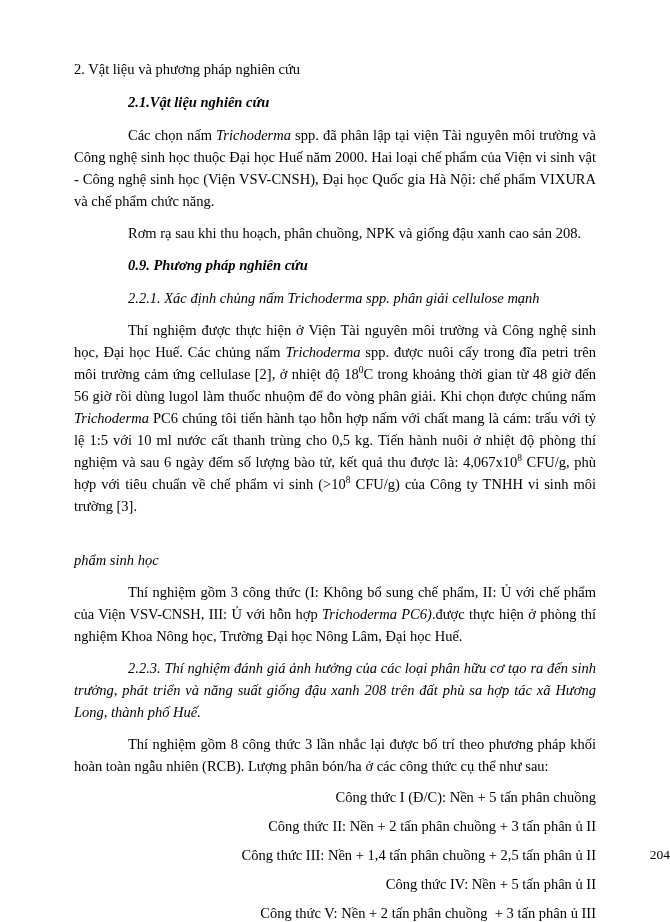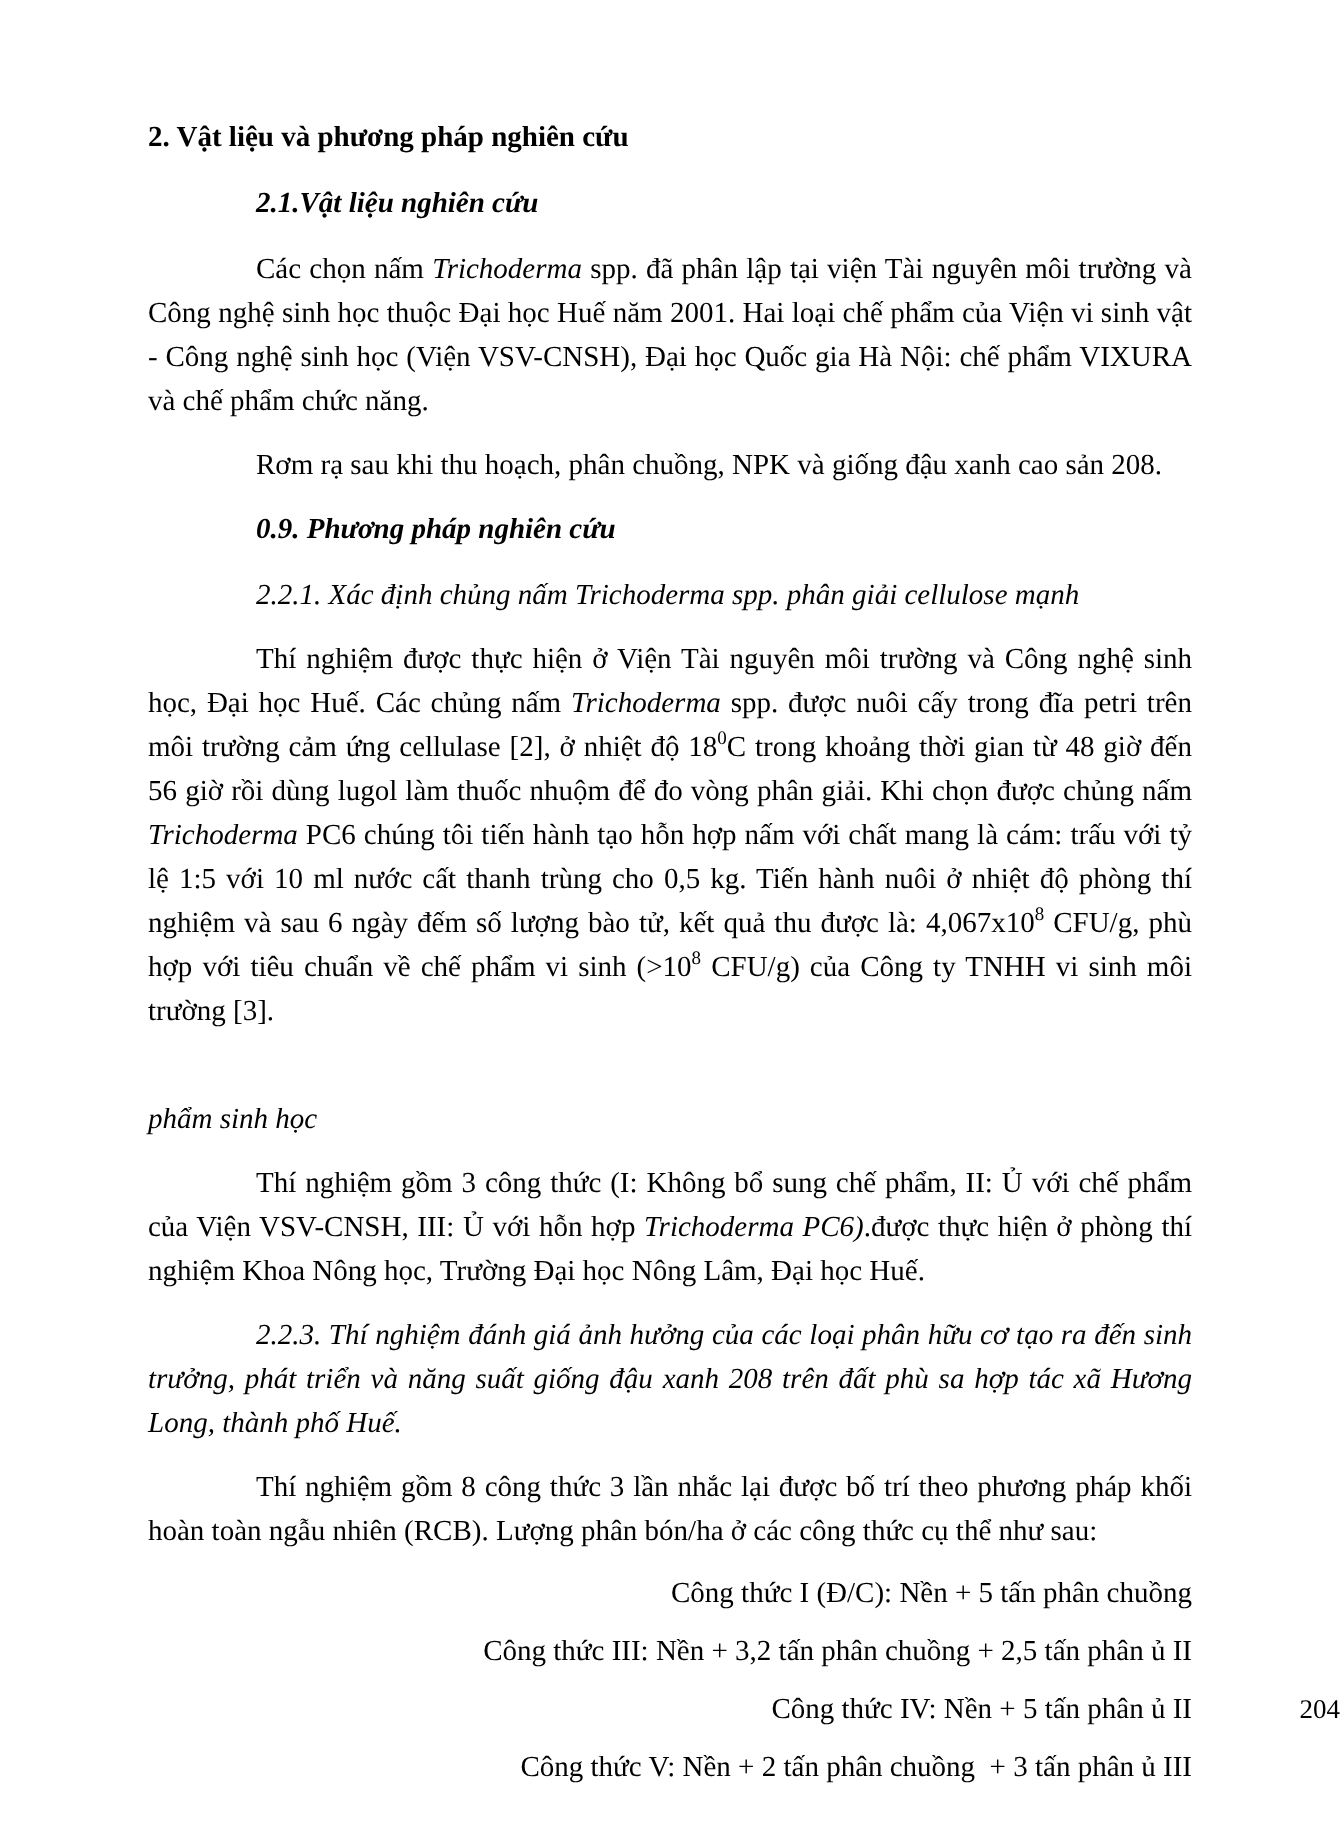--- a/index.html
+++ b/index.html
@@ -23,21 +23,21 @@
     background: #ffffff;
   }
   .content {
     position: absolute;
     left: 74px;
     top: 58px;
     width: 522px;
   }
   .h-main {
     font-size: 14.5px;
-    font-weight: bold;
+    font-weight: normal;
     line-height: 22px;
     margin: 0 0 11px 0;
     text-align: left;
   }
   .h-sub {
     font-size: 14.5px;
     font-weight: bold;
     font-style: italic;
     line-height: 22px;
     margin: 0 0 11px 0;
@@ -94,41 +94,42 @@
 </head>
 <body>
 
 <div class="page">
   <div class="content">
 
     <h2 class="h-main">2. Vật liệu và phương pháp nghiên cứu</h2>
 
     <h3 class="h-sub">2.1.Vật liệu nghiên cứu</h3>
 
-    <p class="body"><span>Các chọn nấm </span><span class="italic">Trichoderma</span><span> spp. đã phân lập tại viện Tài nguyên môi trường và Công nghệ sinh học thuộc Đại học Huế năm 2001. Hai loại chế phẩm của Viện vi sinh vật - Công nghệ sinh học (Viện VSV-CNSH), Đại học Quốc gia Hà Nội: chế phẩm VIXURA và chế phẩm chức năng.</span></p>
+    <p class="body"><span>Các chọn nấm </span><span class="italic">Trichoderma</span><span> spp. đã phân lập tại viện Tài nguyên môi trường và Công nghệ sinh học thuộc Đại học Huế năm 2000. Hai loại chế phẩm của Viện vi sinh vật - Công nghệ sinh học (Viện VSV-CNSH), Đại học Quốc gia Hà Nội: chế phẩm VIXURA và chế phẩm chức năng.</span></p>
 
     <p class="body">Rơm rạ sau khi thu hoạch, phân chuồng, NPK và giống đậu xanh cao sản 208.</p>
 
     <h3 class="h-sub">0.9. Phương pháp nghiên cứu</h3>
 
     <div class="h-sub3">2.2.1. Xác định chủng nấm Trichoderma spp. phân giải cellulose mạnh</div>
 
     <p class="body"><span>Thí nghiệm được thực hiện ở Viện Tài nguyên môi trường và Công nghệ sinh học, Đại học Huế. Các chủng nấm </span><span class="italic">Trichoderma</span><span> spp. được nuôi cấy trong đĩa petri trên môi trường cảm ứng cellulase [2], ở nhiệt độ 18</span><sup>0</sup><span>C trong khoảng thời gian từ  48 giờ đến 56 giờ rồi dùng lugol làm thuốc nhuộm để đo vòng phân giải. Khi chọn được chủng nấm </span><span class="italic">Trichoderma</span><span> PC6 chúng tôi tiến hành tạo hỗn hợp nấm với chất mang là cám: trấu với tỷ lệ 1:5 với 10 ml nước cất thanh trùng cho 0,5 kg. Tiến hành nuôi ở nhiệt độ phòng thí nghiệm và sau 6 ngày đếm số lượng bào tử, kết quả thu được là: 4,067x10</span><sup>8</sup><span> CFU/g, phù hợp với tiêu chuẩn về chế phẩm vi sinh (&gt;10</span><sup>8</sup><span> CFU/g) của Công ty TNHH vi sinh môi trường [3].</span></p>
 
     <div class="h-sub3"><br><span>phẩm sinh học</span></div>
 
     <p class="body"><span>Thí nghiệm gồm 3 công thức (I: Không bổ sung chế phẩm, II: Ủ với chế phẩm của Viện VSV-CNSH, III: Ủ với hỗn hợp </span><span class="italic">Trichoderma</span><span class="italic"> PC6)</span><span>.được thực hiện ở phòng thí nghiệm Khoa Nông học, Trường Đại học Nông Lâm, Đại học Huế.</span></p>
 
     <div class="h-sub3">2.2.3. Thí nghiệm đánh giá ảnh hưởng của các loại phân hữu cơ tạo ra đến sinh trưởng, phát triển và năng suất giống đậu xanh 208 trên đất phù sa hợp tác xã Hương Long, thành phố Huế.</div>
 
     <p class="body tight">Thí nghiệm gồm 8 công thức 3 lần nhắc lại được bố trí theo phương pháp khối hoàn toàn ngẫu nhiên (RCB). Lượng phân bón/ha ở các công thức cụ thể như sau:</p>
 
     <ul class="list">
       <li>Công thức I (Đ/C): Nền + 5 tấn phân chuồng</li>
-      <li>Công thức III: Nền + 3,2 tấn phân chuồng + 2,5 tấn phân ủ II</li>
+      <li>Công thức II: Nền + 2 tấn phân chuồng + 3 tấn phân ủ II</li>
+      <li>Công thức III: Nền + 1,4 tấn phân chuồng + 2,5 tấn phân ủ II</li>
       <li>Công thức IV: Nền + 5 tấn phân ủ II</li>
       <li>Công thức V: Nền + 2 tấn phân chuồng  + 3 tấn phân ủ III</li>
 
     </ul>
 
   </div>
 
   <div class="pagenum">204</div>
 </div>
 

